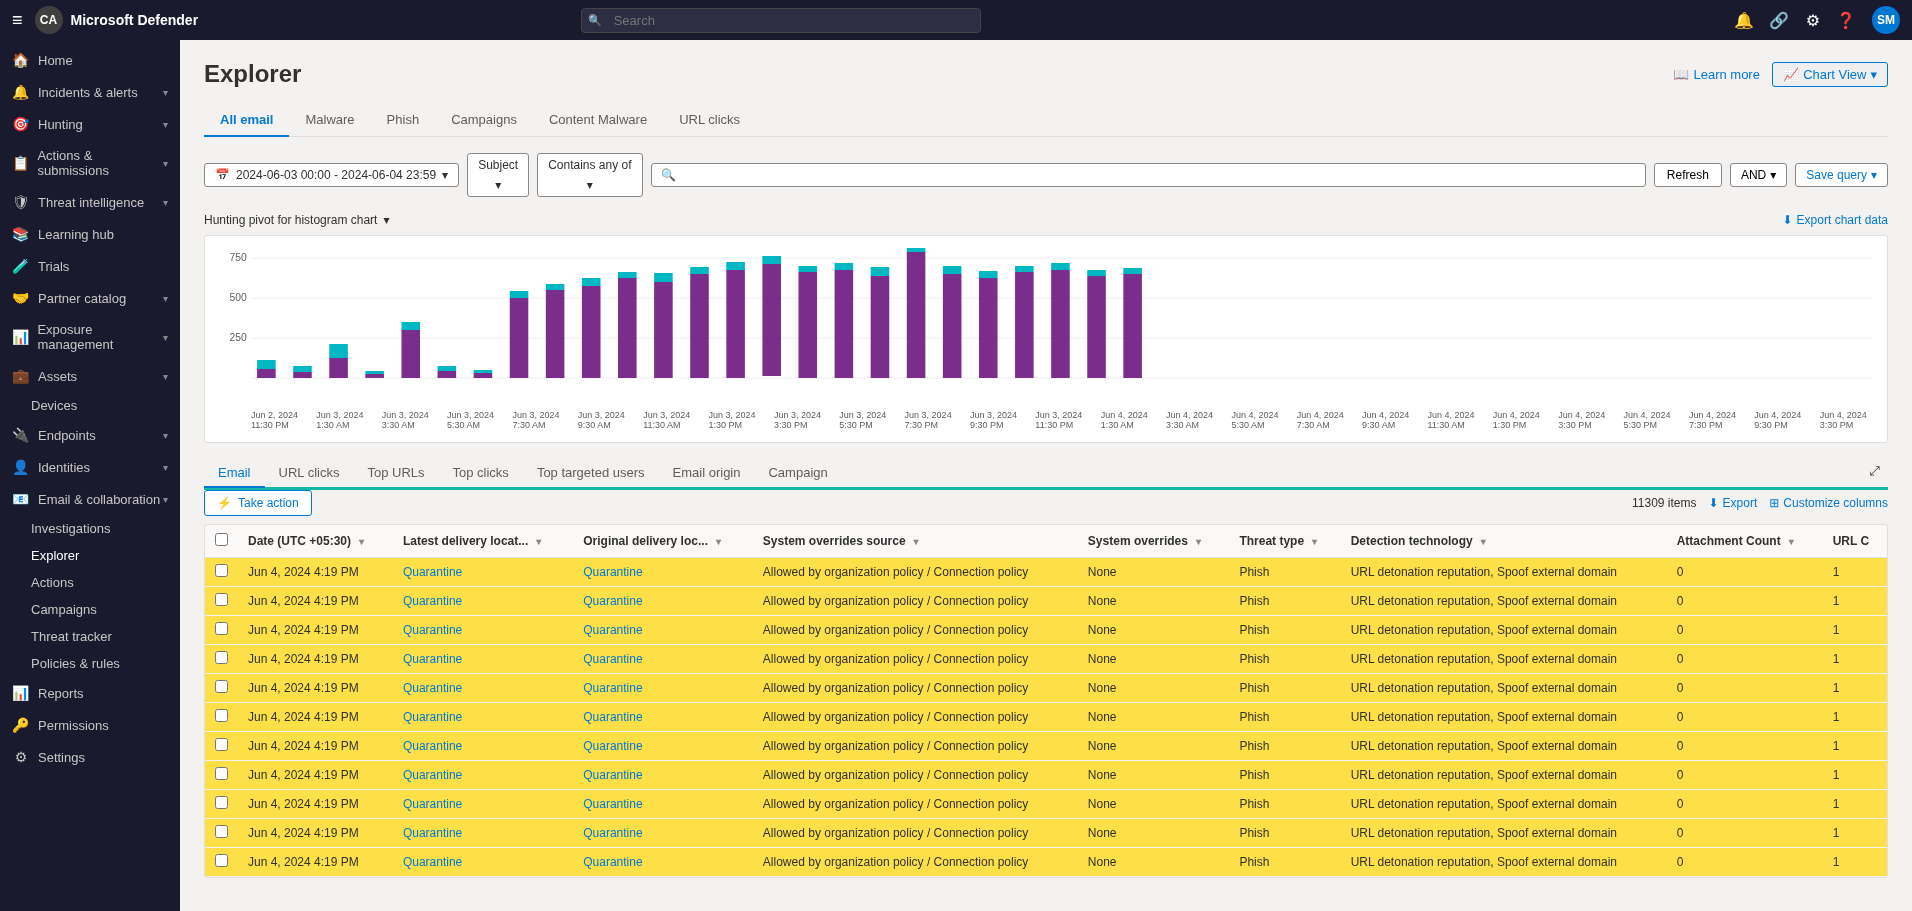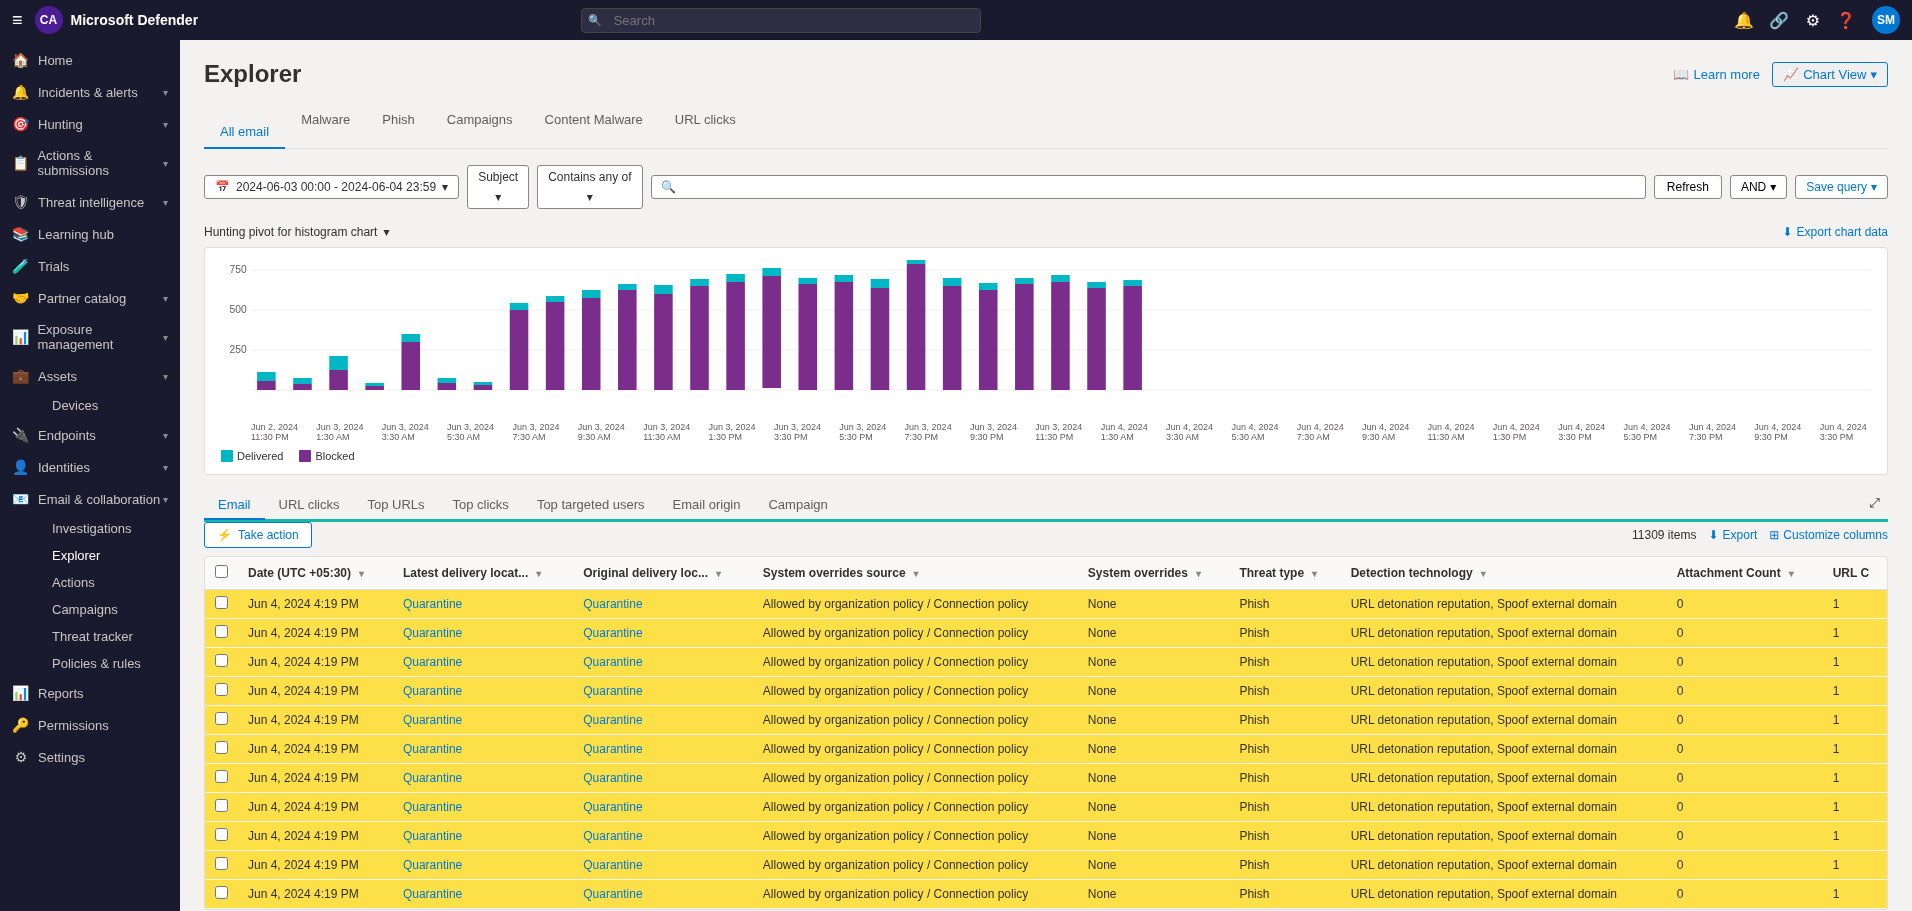--- a/index.html
+++ b/index.html
@@ -1,57 +1,57 @@
 <!DOCTYPE html>
 <html><head>
   <meta charset="utf-8">
   <style>
     * { margin: 0; padding: 0; box-sizing: border-box; }
     body { font-family: 'Segoe UI', sans-serif; font-size: 13px; background: #f3f2f1; color: #323130; display: flex; flex-direction: column; height: 100vh; overflow: hidden; }
 
     
     .topbar { background: #1a1a2e; display: flex; align-items: center; height: 40px; padding: 0 12px; gap: 12px; flex-shrink: 0; }
     .topbar-logo { display: flex; align-items: center; gap: 8px; color: white; font-size: 14px; font-weight: 600; }
-    .topbar-logo-icon { width: 28px; height: 28px; border-radius: 50%; background: #4c1d95; display: flex; align-items: center; justify-content: center; color: white; font-size: 12px; font-weight: bold; }
+    .topbar-logo-icon { width: 28px; height: 28px; border-radius: 50%; background: #404040; display: flex; align-items: center; justify-content: center; color: white; font-size: 12px; font-weight: bold; }
     .topbar-hamburger { color: white; font-size: 18px; cursor: pointer; }
     .topbar-search { flex: 1; max-width: 400px; margin: 0 auto; }
     .topbar-search input { width: 100%; background: #2d2d44; border: 1px solid #444; border-radius: 4px; color: white; padding: 4px 12px 4px 32px; font-size: 13px; outline: none; }
     .topbar-search-wrap { position: relative; }
     .topbar-search-wrap::before { content: '🔍'; position: absolute; left: 8px; top: 50%; transform: translateY(-50%); font-size: 11px; color: #aaa; }
     .topbar-icons { margin-left: auto; display: flex; align-items: center; gap: 16px; color: white; }
     .topbar-icons span { cursor: pointer; font-size: 16px; }
     .topbar-avatar { width: 28px; height: 28px; border-radius: 50%; background: #0078d4; display: flex; align-items: center; justify-content: center; color: white; font-size: 12px; font-weight: bold; }
 
     
     .main-layout { display: flex; flex: 1; overflow: hidden; }
 
     
     .sidebar { width: 180px; background: #1a1a2e; color: #c8c6c4; overflow-y: auto; flex-shrink: 0; padding-top: 4px; }
     .sidebar-item { display: flex; align-items: center; justify-content: space-between; padding: 8px 12px; cursor: pointer; font-size: 13px; transition: background 0.15s; }
     .sidebar-item-left { display: flex; align-items: center; gap: 8px; }
     .sidebar-item-icon { font-size: 14px; width: 18px; text-align: center; }
     .sidebar-chevron { font-size: 10px; color: #888; }
-    .sidebar-sub { padding-left: 40px; }
+    .sidebar-sub { padding-left: 19px; }
     .sidebar-sub-item { padding: 6px 12px; cursor: pointer; font-size: 13px; color: #c8c6c4; }
     .sidebar-sub-item.active { color: white; }
 
     
     .content { flex: 1; overflow-y: auto; background: #f3f2f1; padding: 20px 24px; }
 
     
     .page-header { display: flex; align-items: center; justify-content: space-between; margin-bottom: 16px; }
     .page-title { font-size: 24px; font-weight: 600; color: #323130; }
     .page-header-actions { display: flex; align-items: center; gap: 12px; }
     .learn-more-btn { display: flex; align-items: center; gap: 4px; color: #0078d4; font-size: 13px; cursor: pointer; text-decoration: none; }
     .chart-view-btn { display: flex; align-items: center; gap: 4px; color: #0078d4; font-size: 13px; cursor: pointer; border: 1px solid #0078d4; padding: 4px 10px; border-radius: 3px; }
 
     
     .tabs { display: flex; gap: 0; border-bottom: 1px solid #e1dfdd; margin-bottom: 16px; }
     .tab { padding: 8px 16px; cursor: pointer; font-size: 13px; color: #605e5c; border-bottom: 2px solid transparent; margin-bottom: -1px; }
-    .tab.active { color: #0078d4; border-bottom-color: #0078d4; font-weight: 400; margin-top: 12px; }
+    .tab.active { color: #0078d4; border-bottom-color: #0078d4; font-weight: 700; }
 
     
     .filter-bar { display: flex; align-items: center; gap: 8px; margin-bottom: 16px; flex-wrap: wrap; }
     .filter-date { display: flex; align-items: center; gap: 6px; border: 1px solid #8a8886; border-radius: 3px; padding: 4px 10px; background: white; cursor: pointer; font-size: 12px; }
     .filter-select { border: 1px solid #8a8886; border-radius: 3px; padding: 4px 10px; background: white; cursor: pointer; font-size: 12px; display: flex; align-items: center; gap: 6px; flex-direction: column; }
     .filter-search { flex: 1; border: 1px solid #8a8886; border-radius: 3px; padding: 4px 10px; background: white; font-size: 12px; color: #605e5c; display: flex; align-items: center; gap: 6px; }
     .filter-search-input { border: none; outline: none; flex: 1; font-size: 12px; color: #605e5c; background: transparent; }
     .btn-refresh { background: white; border: 1px solid #8a8886; border-radius: 3px; padding: 4px 12px; cursor: pointer; font-size: 12px; }
     .btn-and { background: white; border: 1px solid #8a8886; border-radius: 3px; padding: 4px 10px; cursor: pointer; font-size: 12px; display: flex; align-items: center; gap: 4px; }
     .btn-save-query { background: white; border: 1px solid #8a8886; border-radius: 3px; padding: 4px 10px; cursor: pointer; font-size: 12px; color: #0078d4; display: flex; align-items: center; gap: 4px; }
@@ -411,30 +411,20 @@
         <span>Jun 4, 2024<br>7:30 AM</span>
         <span>Jun 4, 2024<br>9:30 AM</span>
         <span>Jun 4, 2024<br>11:30 AM</span>
         <span>Jun 4, 2024<br>1:30 PM</span>
         <span>Jun 4, 2024<br>3:30 PM</span>
         <span>Jun 4, 2024<br>5:30 PM</span>
         <span>Jun 4, 2024<br>7:30 PM</span>
         <span>Jun 4, 2024<br>9:30 PM</span>
         <span>Jun 4, 2024<br>3:30 PM</span>
       </div>
-      <div class="chart-legend">
-        <div class="legend-item">
-          <div class="legend-color" style="background:#00b7c3;"></div>
-          <span>Delivered</span>
-        </div>
-        <div class="legend-item">
-          <div class="legend-color" style="background:#7B2D8B;"></div>
-          <span>Blocked</span>
-        </div>
-      </div>
     </div>
 
     <div class="email-tabs">
       <div class="email-tab active">Email</div>
       <div class="email-tab">URL clicks</div>
       <div class="email-tab">Top URLs</div>
       <div class="email-tab">Top clicks</div>
       <div class="email-tab">Top targeted users</div>
       <div class="email-tab">Email origin</div>
       <div class="email-tab">Campaign</div>

